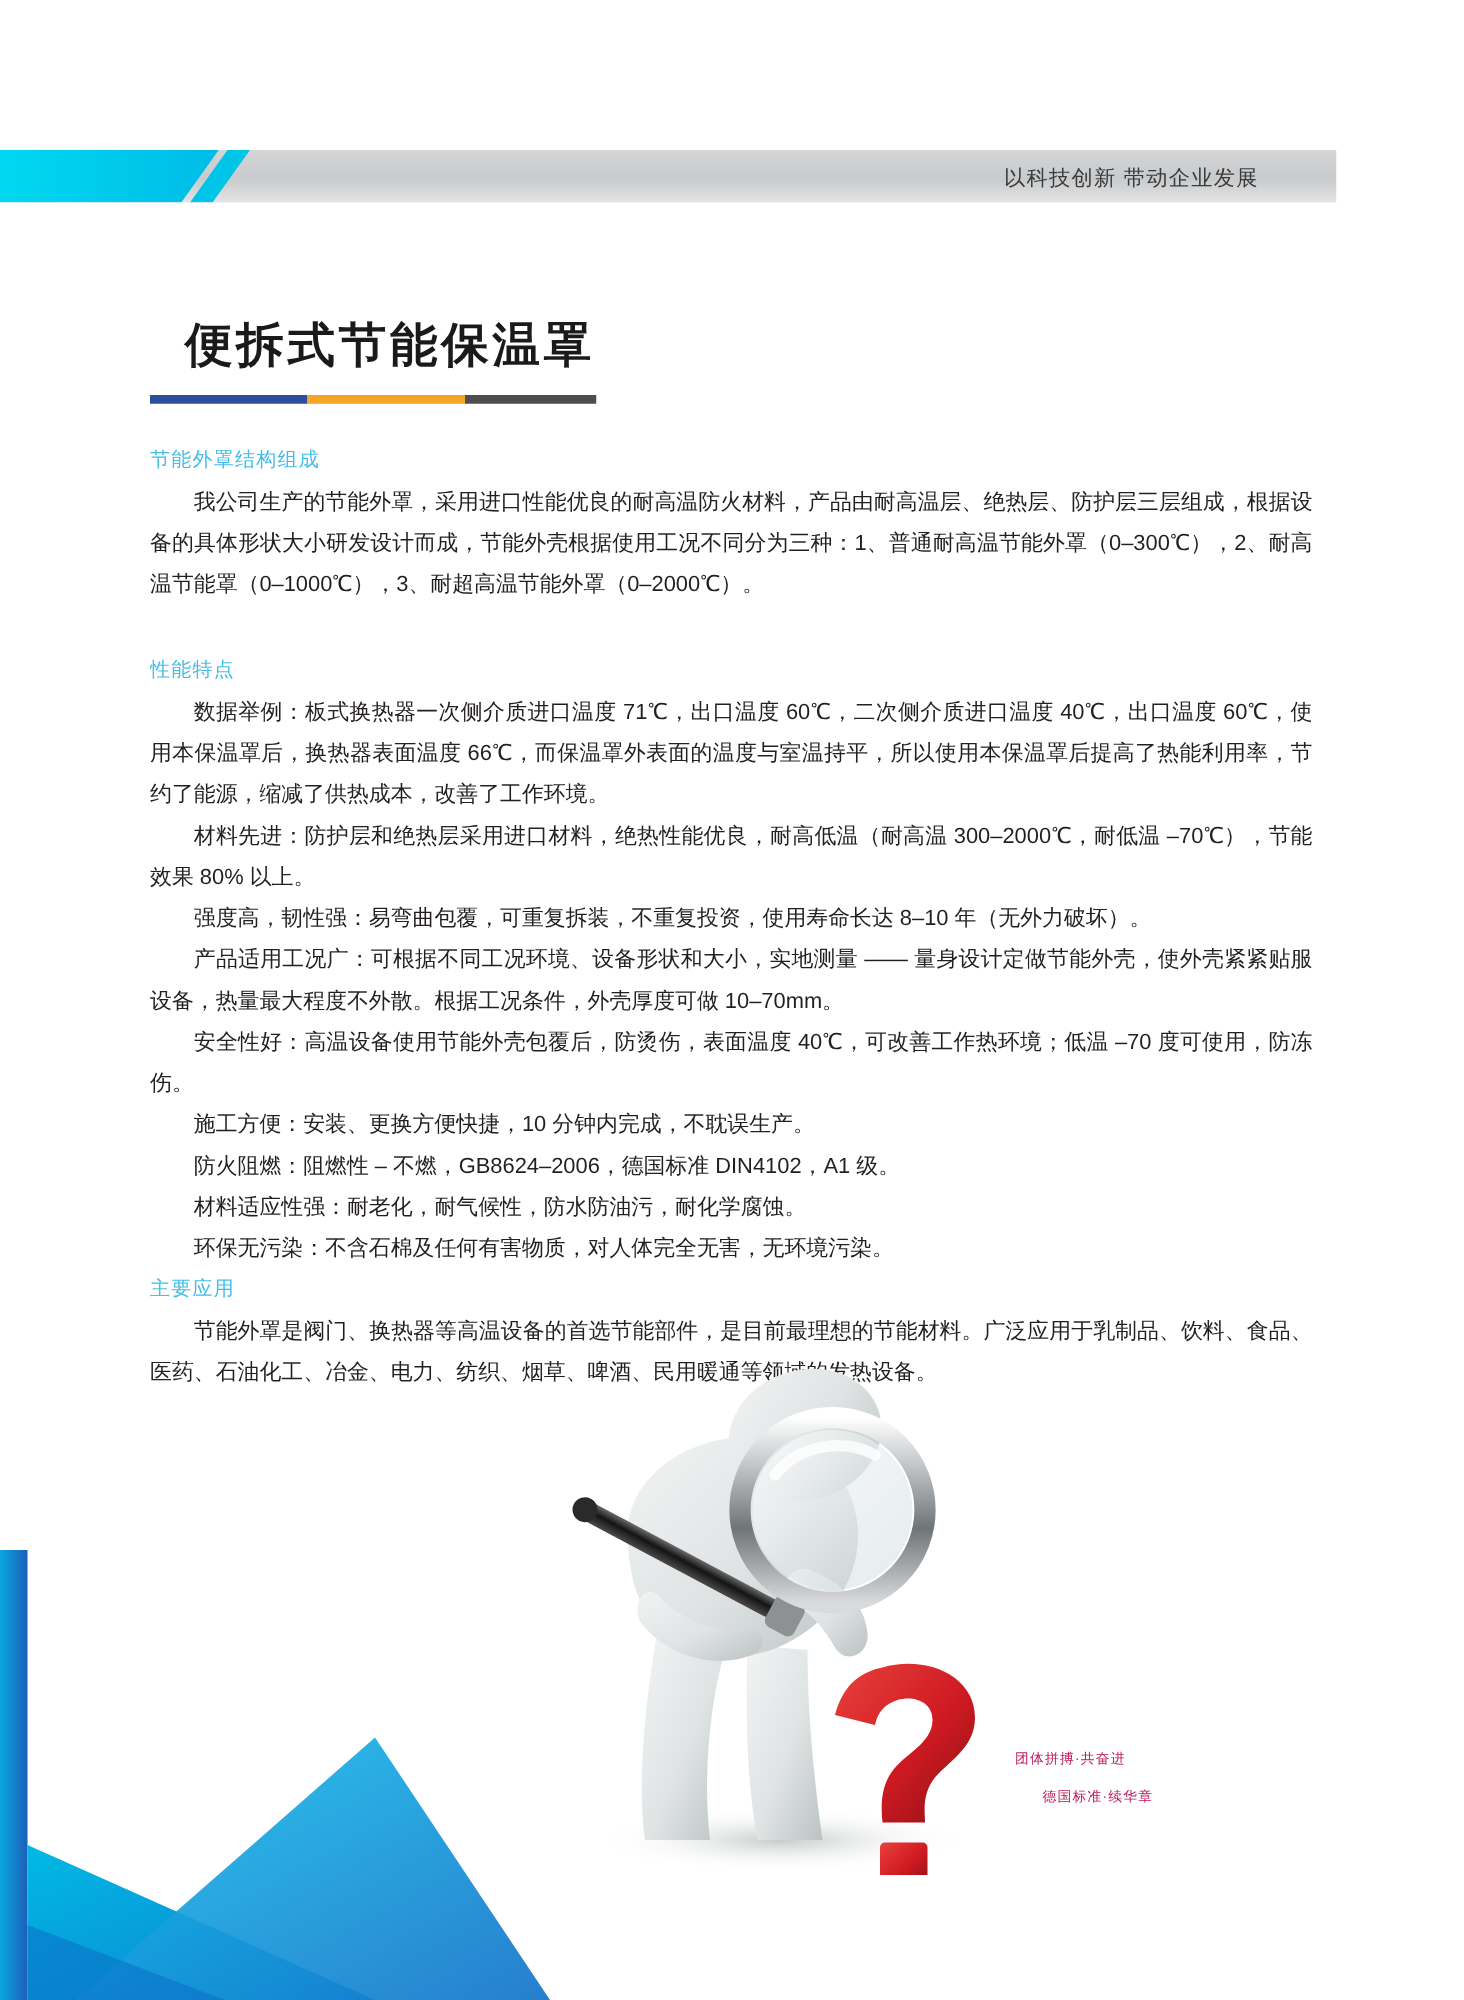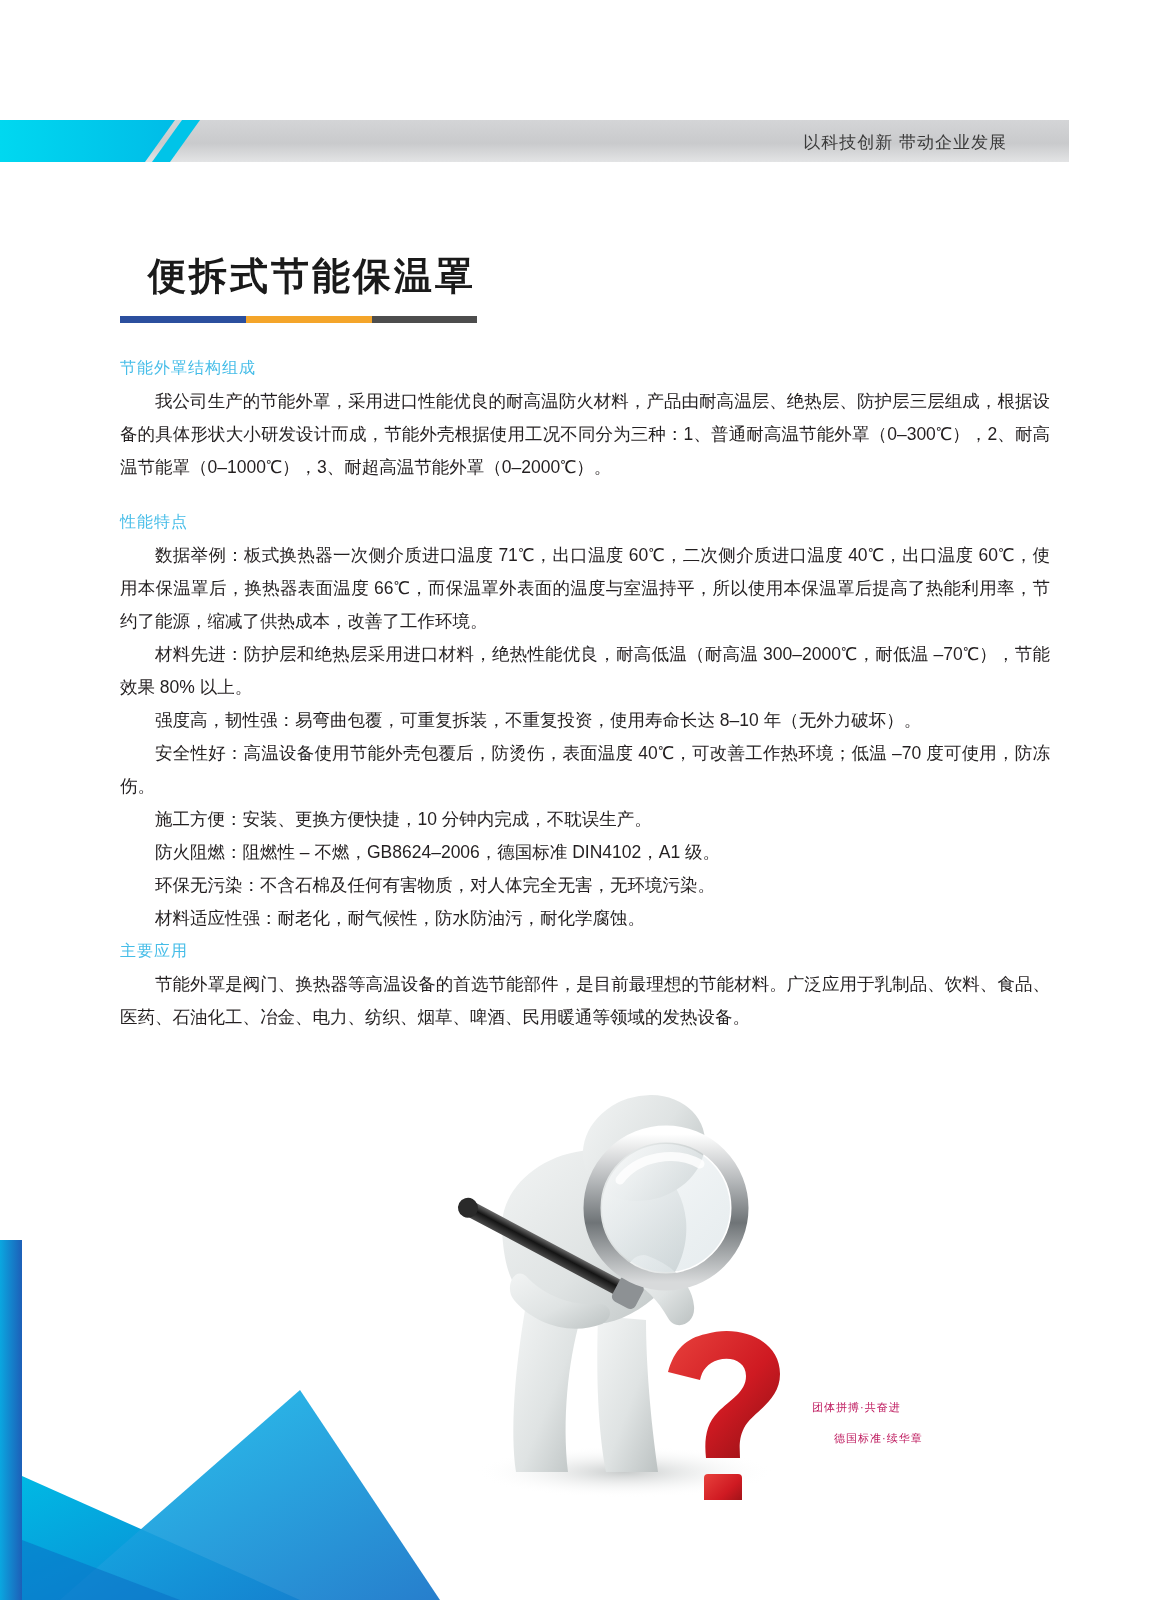--- a/index.html
+++ b/index.html
@@ -90,21 +90,21 @@
     left: 120px;
     top: 348px;
     width: 930px;
   }
   .section-head {
     font-size: 16px;
     color: #46bde8;
     margin: 10px 0 6px 0;
     letter-spacing: 1px;
   }
-  .section-head.sec2 { margin-top: 28px; }
+  .section-head.sec2 { margin-top: 42px; }
   .section-head.sec3 { margin-top: 6px; }
 
   p.para {
     margin: 0 0 0 0;
     font-size: 17.5px;
     line-height: 33px;
     text-indent: 2em;
     text-align: justify;
     color: #231f20;
   }
@@ -170,25 +170,26 @@
 <div class="content">
 
   <div class="section-head">节能外罩结构组成</div>
   <p class="para">我公司生产的节能外罩，采用进口性能优良的耐高温防火材料，产品由耐高温层、绝热层、防护层三层组成，根据设备的具体形状大小研发设计而成，节能外壳根据使用工况不同分为三种：1、普通耐高温节能外罩（0–300℃），2、耐高温节能罩（0–1000℃），3、耐超高温节能外罩（0–2000℃）。</p>
 
   <div class="section-head sec2">性能特点</div>
   <div class="feature-list">
     <p>数据举例：板式换热器一次侧介质进口温度 71℃，出口温度 60℃，二次侧介质进口温度 40℃，出口温度 60℃，使用本保温罩后，换热器表面温度 66℃，而保温罩外表面的温度与室温持平，所以使用本保温罩后提高了热能利用率，节约了能源，缩减了供热成本，改善了工作环境。</p>
     <p>材料先进：防护层和绝热层采用进口材料，绝热性能优良，耐高低温（耐高温 300–2000℃，耐低温 –70℃），节能效果 80% 以上。</p>
     <p>强度高，韧性强：易弯曲包覆，可重复拆装，不重复投资，使用寿命长达 8–10 年（无外力破坏）。</p>
+    <p>产品适用工况广：可根据不同工况环境、设备形状和大小，实地测量 —— 量身设计定做节能外壳，使外壳紧紧贴服设备，热量最大程度不外散。根据工况条件，外壳厚度可做 10–70mm。</p>
     <p>安全性好：高温设备使用节能外壳包覆后，防烫伤，表面温度 40℃，可改善工作热环境；低温 –70 度可使用，防冻伤。</p>
     <p>施工方便：安装、更换方便快捷，10 分钟内完成，不耽误生产。</p>
     <p>防火阻燃：阻燃性 – 不燃，GB8624–2006，德国标准 DIN4102，A1 级。</p>
+    <p>材料适应性强：耐老化，耐气候性，防水防油污，耐化学腐蚀。</p>
     <p>环保无污染：不含石棉及任何有害物质，对人体完全无害，无环境污染。</p>
-    <p>材料适应性强：耐老化，耐气候性，防水防油污，耐化学腐蚀。</p>
   </div>
 
   <div class="section-head sec3">主要应用</div>
   <p class="para">节能外罩是阀门、换热器等高温设备的首选节能部件，是目前最理想的节能材料。广泛应用于乳制品、饮料、食品、医药、石油化工、冶金、电力、纺织、烟草、啤酒、民用暖通等领域的发热设备。</p>
 </div>
 
 <div class="illustration">
   <svg class="figure-svg" width="420" height="420" viewBox="0 0 420 420">
     <defs>
       <linearGradient id="bodyGrad" x1="0" y1="0" x2="1" y2="1">

